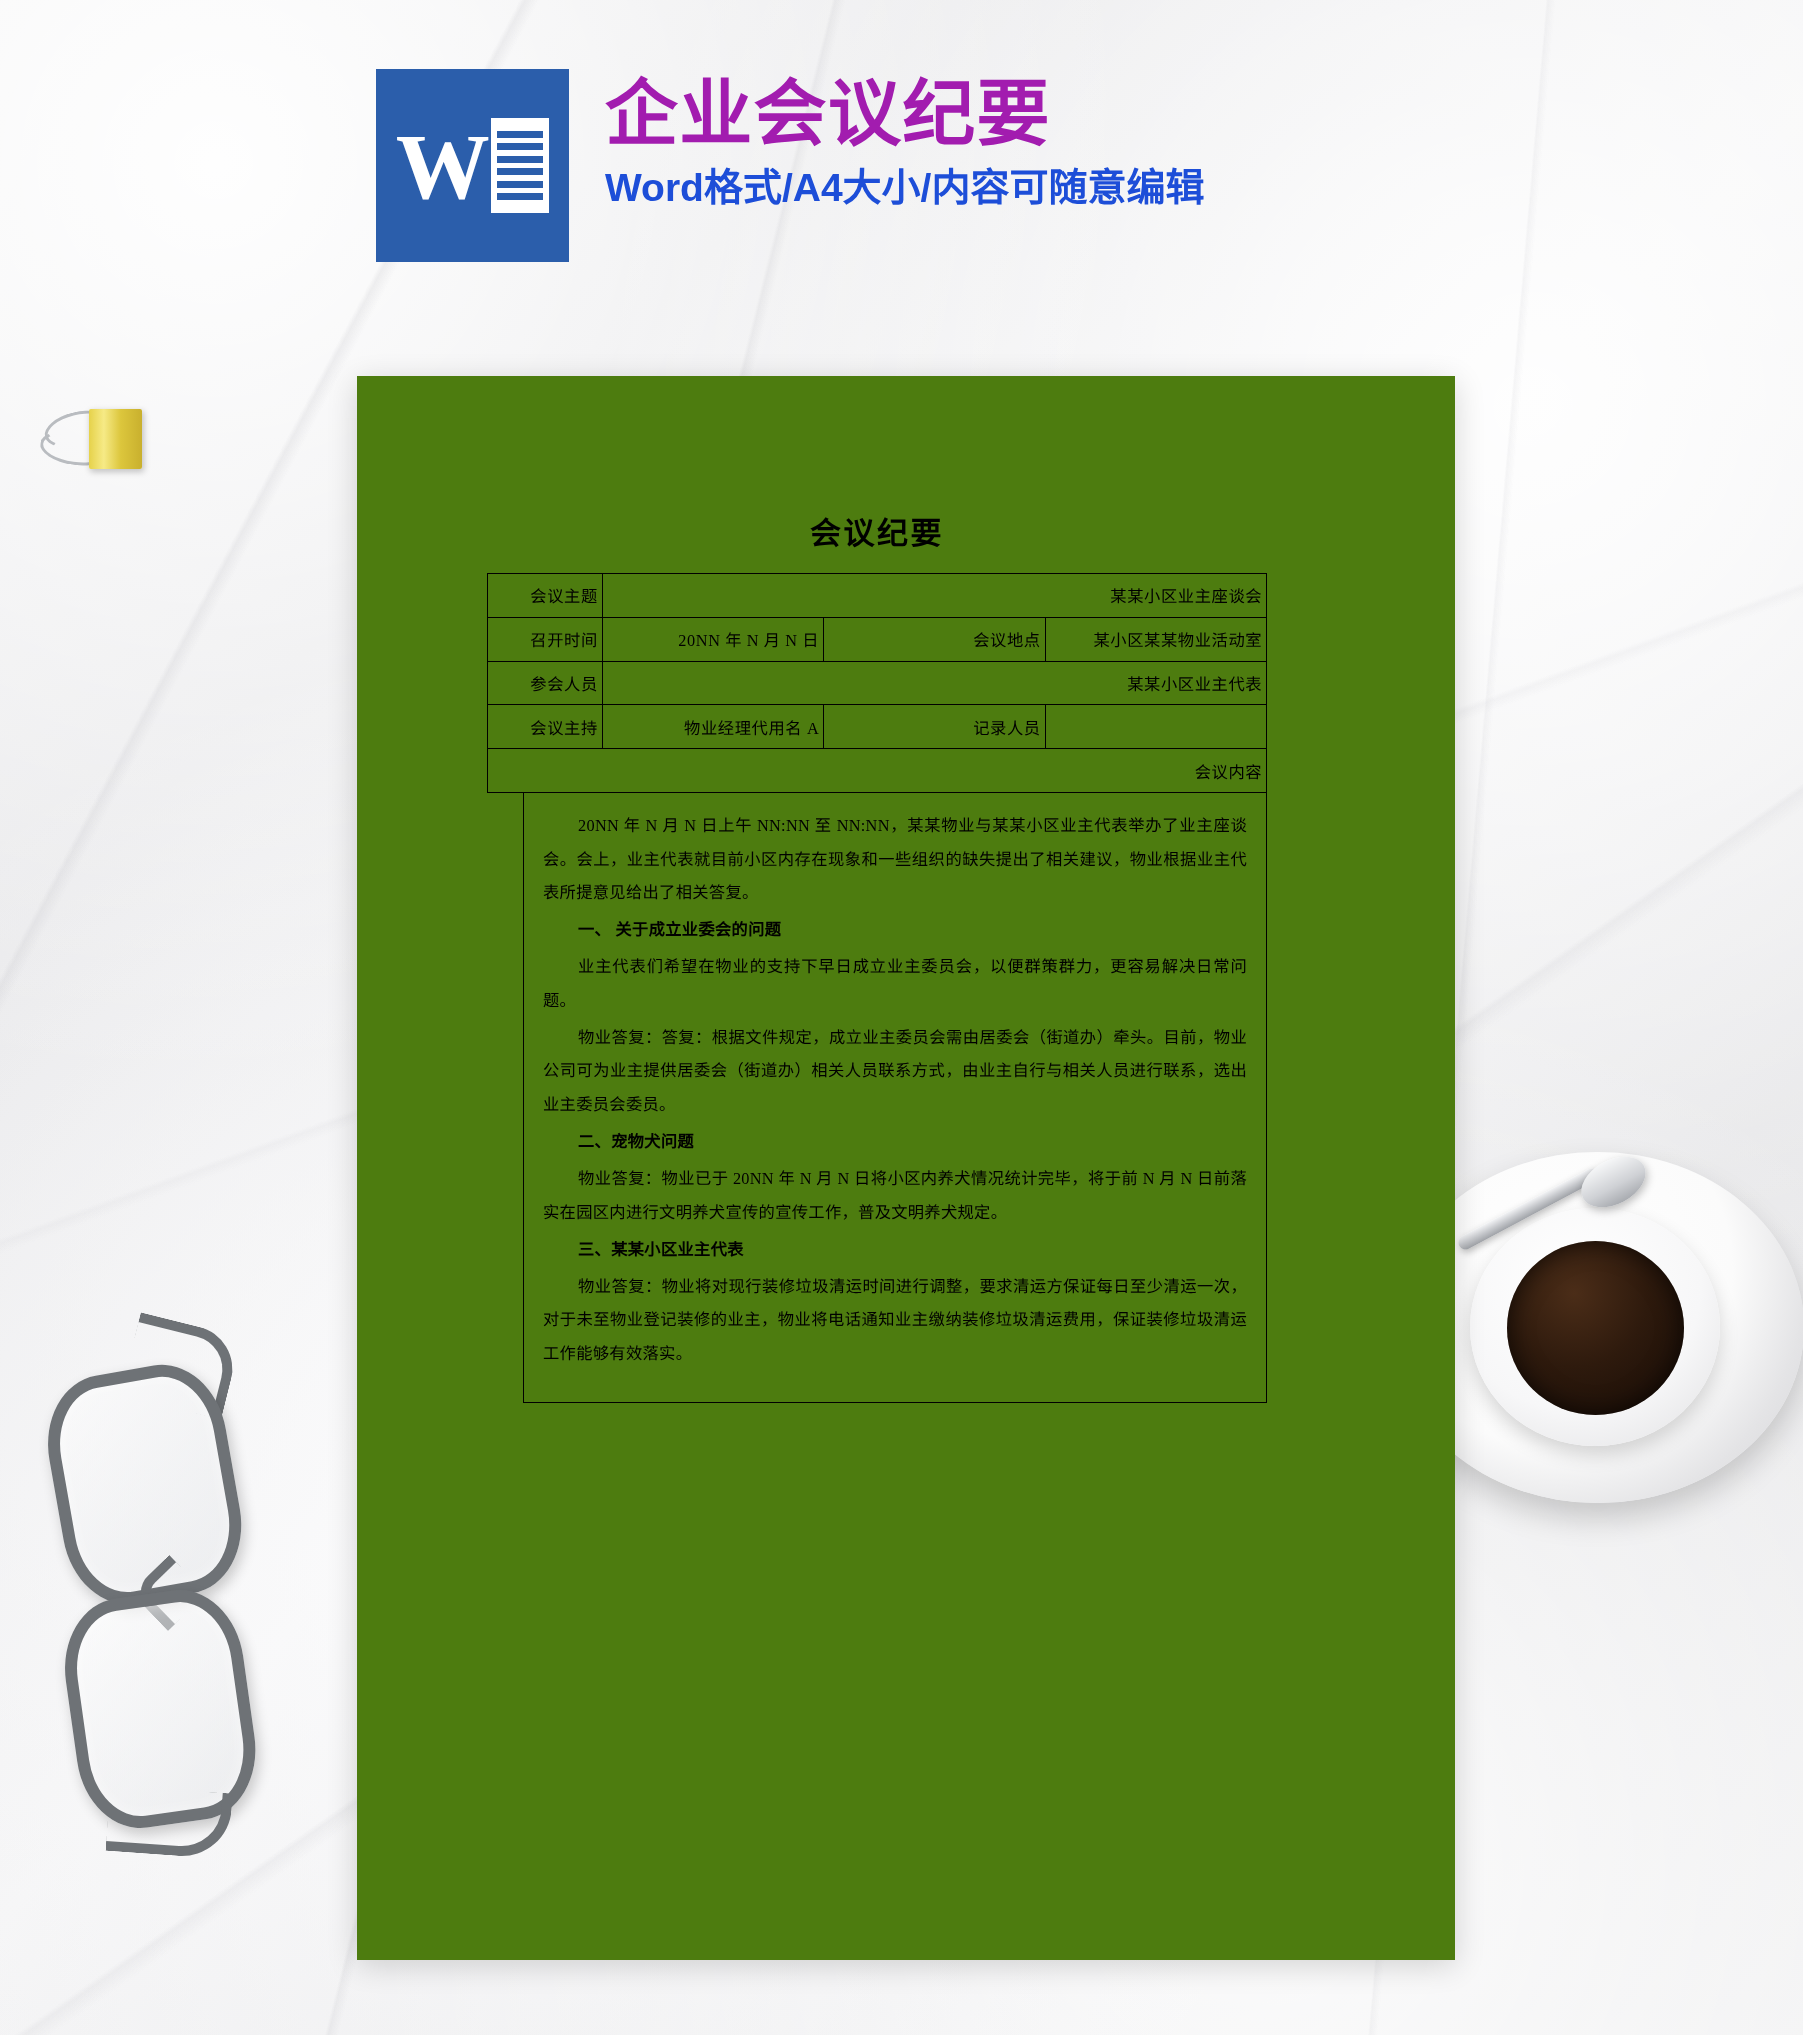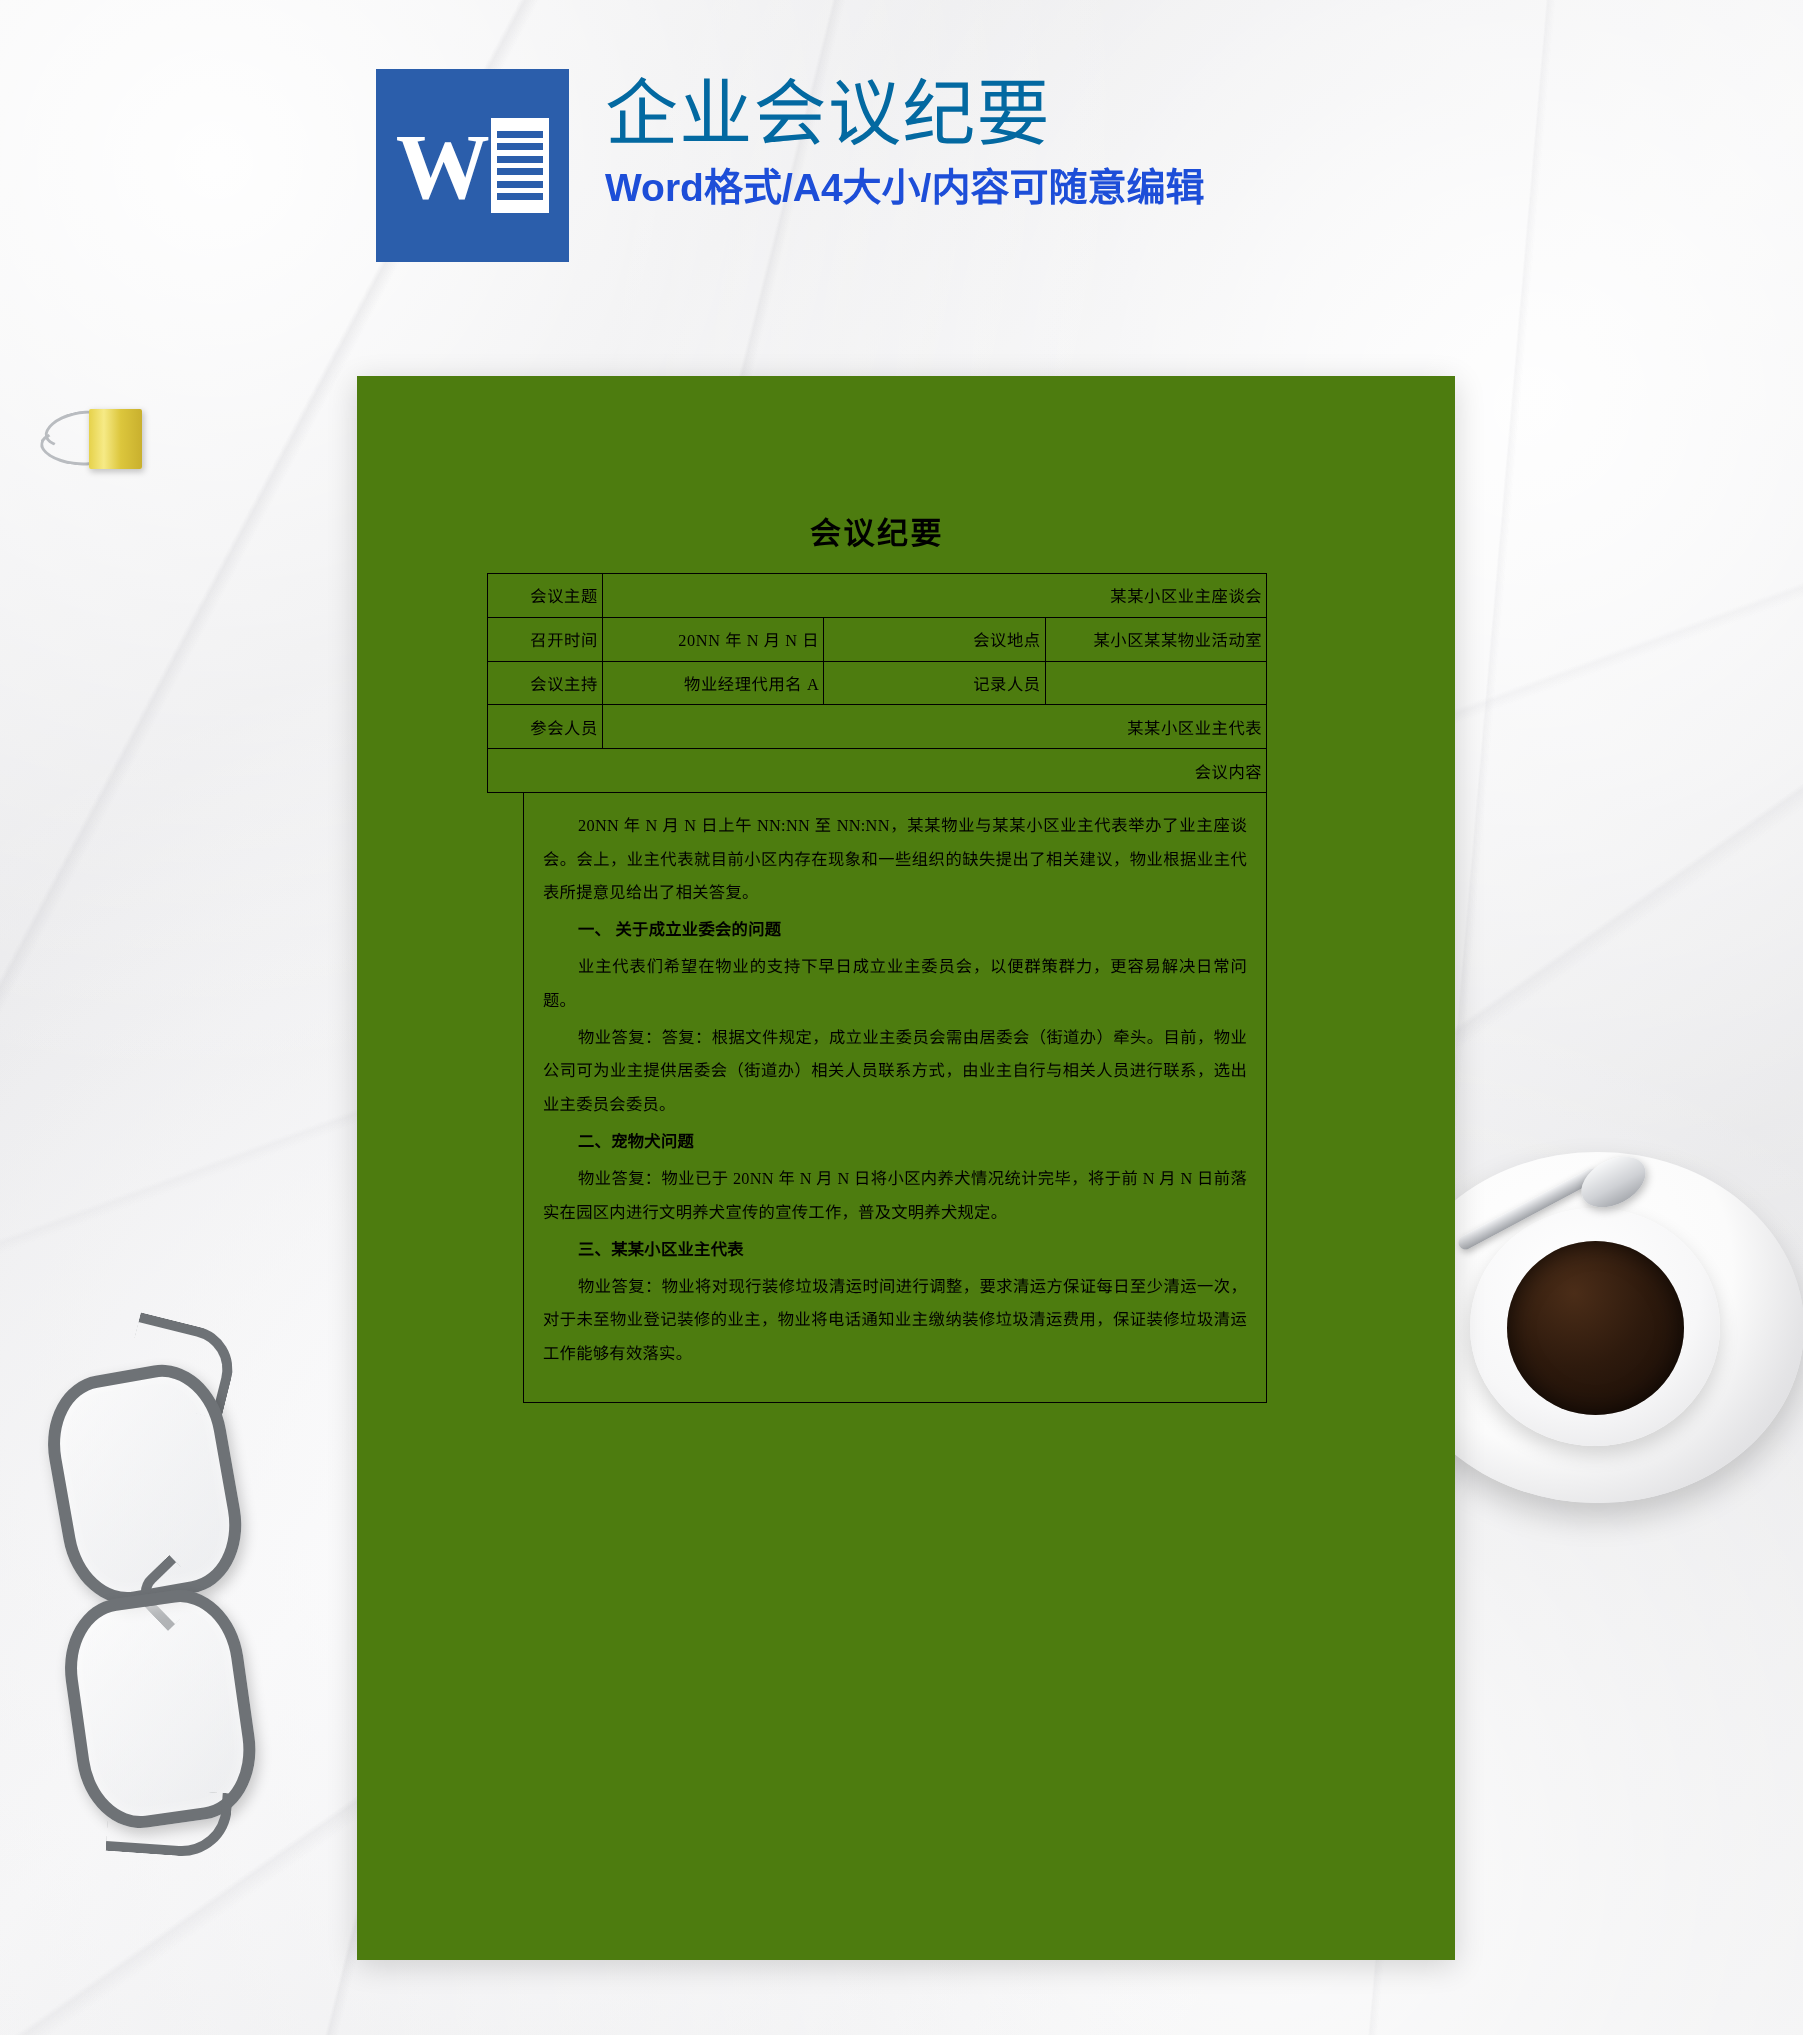--- a/index.html
+++ b/index.html
@@ -84,22 +84,22 @@
     display: block;
     height: 6.9px;
     background: #2b5eab;
   }
   .header-text {
     margin-left: 36px;
     padding-top: 5px;
   }
   .header-title {
     font-size: 73px;
-    font-weight: 400;
-    color: #0369a1;
+    font-weight: 700;
+    color: #a21caf;
     line-height: 1.1;
     letter-spacing: 1.3px;
     white-space: nowrap;
   }
   .header-sub {
     margin-top: 13px;
     font-size: 39px;
     font-weight: 700;
     color: #1d4ed8;
     line-height: 1.1;
@@ -368,28 +368,28 @@
         <td class="lbl">会议主题</td>
         <td colspan="3">某某小区业主座谈会</td>
       </tr>
       <tr>
         <td class="lbl">召开时间</td>
         <td>20NN 年 N 月 N 日</td>
         <td class="lbl2">会议地点</td>
         <td>某小区某某物业活动室</td>
       </tr>
       <tr>
+        <td class="lbl">参会人员</td>
+        <td colspan="3">某某小区业主代表</td>
+      </tr>
+      <tr>
         <td class="lbl">会议主持</td>
         <td>物业经理代用名 A</td>
         <td class="lbl2">记录人员</td>
         <td></td>
-      </tr>
-      <tr>
-        <td class="lbl">参会人员</td>
-        <td colspan="3">某某小区业主代表</td>
       </tr>
       <tr>
         <td colspan="4" class="content-head">会议内容</td>
       </tr>
     </tbody>
       </table>
 
     <div class="body-box">
       <p class="indent">20NN 年 N 月 N 日上午 NN:NN 至 NN:NN，某某物业与某某小区业主代表举办了业主座谈会。会上，业主代表就目前小区内存在现象和一些组织的缺失提出了相关建议，物业根据业主代表所提意见给出了相关答复。</p>
       <p class="item">一、 关于成立业委会的问题</p>

